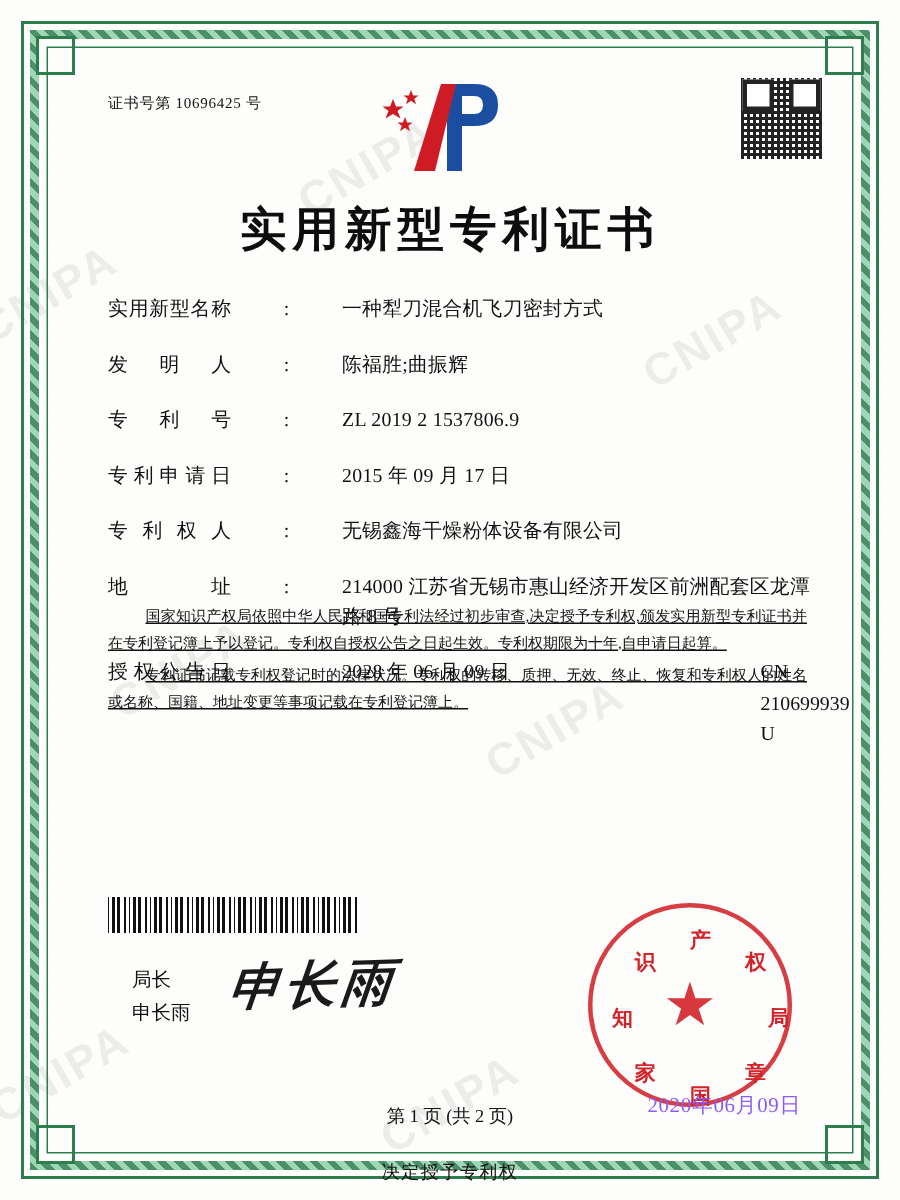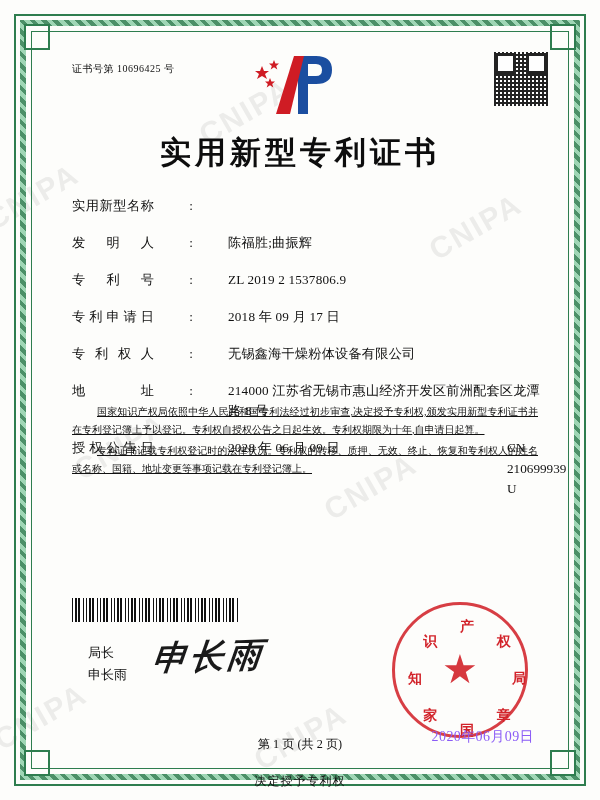--- a/index.html
+++ b/index.html
@@ -333,38 +333,39 @@
       </svg>
     </div>
 
     <div class="title">实用新型专利证书</div>
 
     <div class="fields">
 
       <div class="field-row">
         <span class="field-label">实用新型名称</span>
         <span class="field-colon">:</span>
+        <span class="field-value">一种犁刀混合机飞刀密封方式</span>
       </div>
 
       <div class="field-row">
         <span class="field-label">发明人</span>
         <span class="field-colon">:</span>
         <span class="field-value">陈福胜;曲振辉</span>
       </div>
 
       <div class="field-row">
         <span class="field-label">专利号</span>
         <span class="field-colon">:</span>
         <span class="field-value">ZL 2019 2 1537806.9</span>
       </div>
 
       <div class="field-row">
         <span class="field-label">专利申请日</span>
         <span class="field-colon">:</span>
-        <span class="field-value">2018 年 09 月 17 日</span>
+        <span class="field-value">2015 年 09 月 17 日</span>
       </div>
 
       <div class="field-row">
         <span class="field-label">专利权人</span>
         <span class="field-colon">:</span>
         <span class="field-value">无锡鑫海干燥粉体设备有限公司</span>
       </div>
 
       <div class="field-row">
         <span class="field-label">地址</span>

